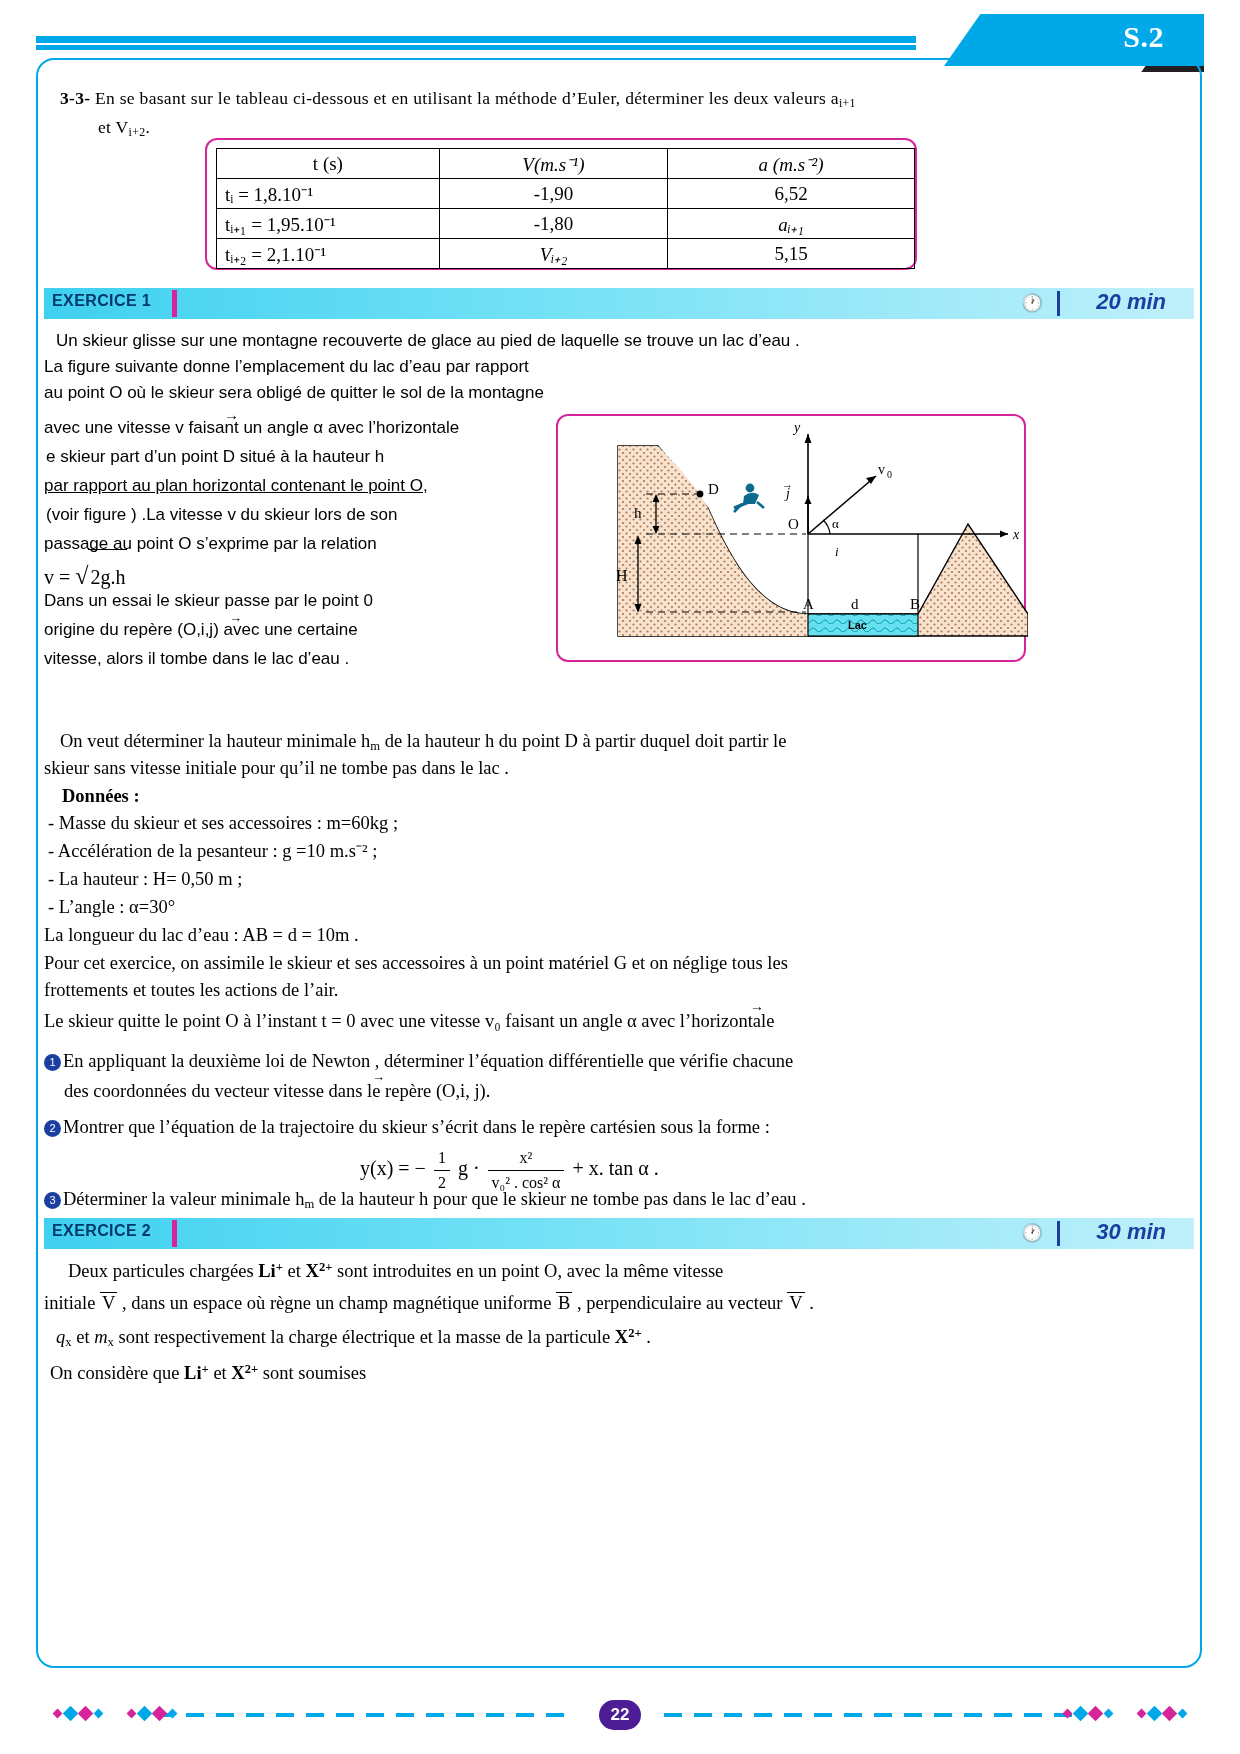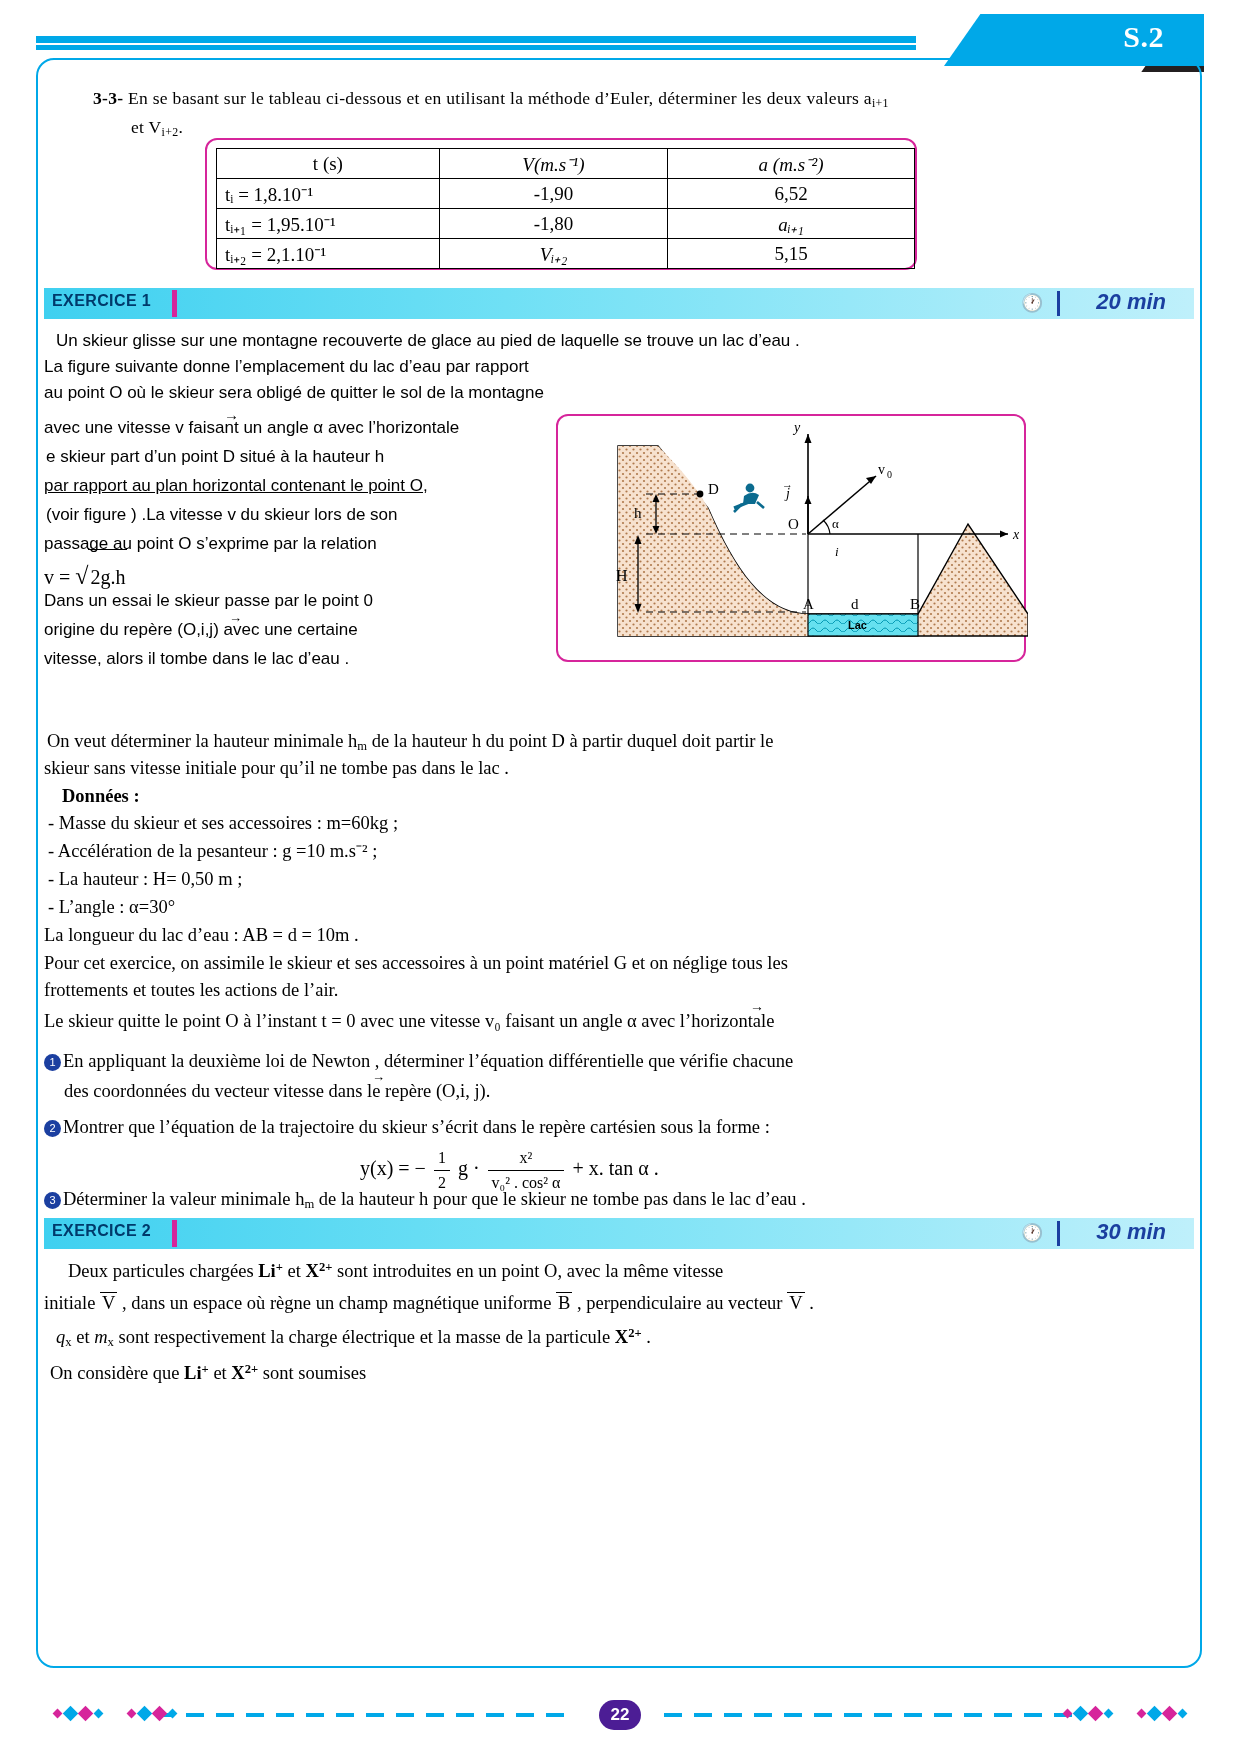--- a/index.html
+++ b/index.html
@@ -30,21 +30,21 @@
   }
 
   
   .frame{
     position:absolute;left:36px;top:58px;width:1166px;height:1610px;
     border:2px solid #00a8e8;border-radius:18px;box-sizing:border-box;
   }
 
   
   .q33{position:absolute;left:60px;top:88px;width:1120px;font-size:17.5px;
-       font-family:"Liberation Serif",serif;letter-spacing:.3px;margin-left:33px;}
+       font-family:"Liberation Serif",serif;letter-spacing:.3px;}
   .q33 .l2{margin-left:38px;margin-top:6px;}
 
   sub{font-size:.68em;vertical-align:-.25em;}
   sup{font-size:.68em;vertical-align:.45em;}
 
   
   .tbl-wrap{
     position:absolute;left:205px;top:138px;width:712px;height:132px;
     border:2px solid #d6259b;border-radius:12px;box-sizing:border-box;background:#fff;
   }
@@ -270,21 +270,21 @@
       <text x="58" y="165" font-family="Liberation Serif, serif" font-size="16">H</text>
 
       <text x="245" y="193" font-family="Liberation Serif, serif" font-size="15">A</text>
       <text x="293" y="193" font-family="Liberation Serif, serif" font-size="15">d</text>
       <text x="352" y="193" font-family="Liberation Serif, serif" font-size="15">B</text>
       <line x1="250" y1="118" x2="250" y2="198" stroke="#000" stroke-width="1.2"></line>
       <line x1="360" y1="118" x2="360" y2="198" stroke="#000" stroke-width="1.2"></line>
     </svg>
   </div>
 
-  <div class="txt" style="left:47px;top:728px;width:1110px;">
+  <div class="txt" style="left:60px;top:728px;width:1110px;">
     <span>On veut déterminer la hauteur minimale h</span><sub>m</sub><span> de la hauteur h du point D à partir duquel doit partir le</span>
   </div>
   <div class="txt" style="left:44px;top:755px;width:1110px;">skieur sans vitesse initiale pour qu’il ne tombe pas dans le lac .</div>
 
   <div class="txt" style="left:62px;top:783px;font-weight:bold;">Données :</div>
   <div class="txt" style="left:48px;top:810px;width:1000px;">- Masse du skieur et ses accessoires : m=60kg ;</div>
   <div class="txt" style="left:48px;top:838px;width:1000px;">- Accélération de la pesanteur : g =10 m.s⁻² ;</div>
   <div class="txt" style="left:48px;top:866px;width:1000px;">- La hauteur :  H= 0,50 m ;</div>
   <div class="txt" style="left:48px;top:894px;width:1000px;">- L’angle  : α=30°</div>
   <div class="txt" style="left:44px;top:922px;width:1000px;">La longueur du lac d’eau : AB = d = 10m .</div>

